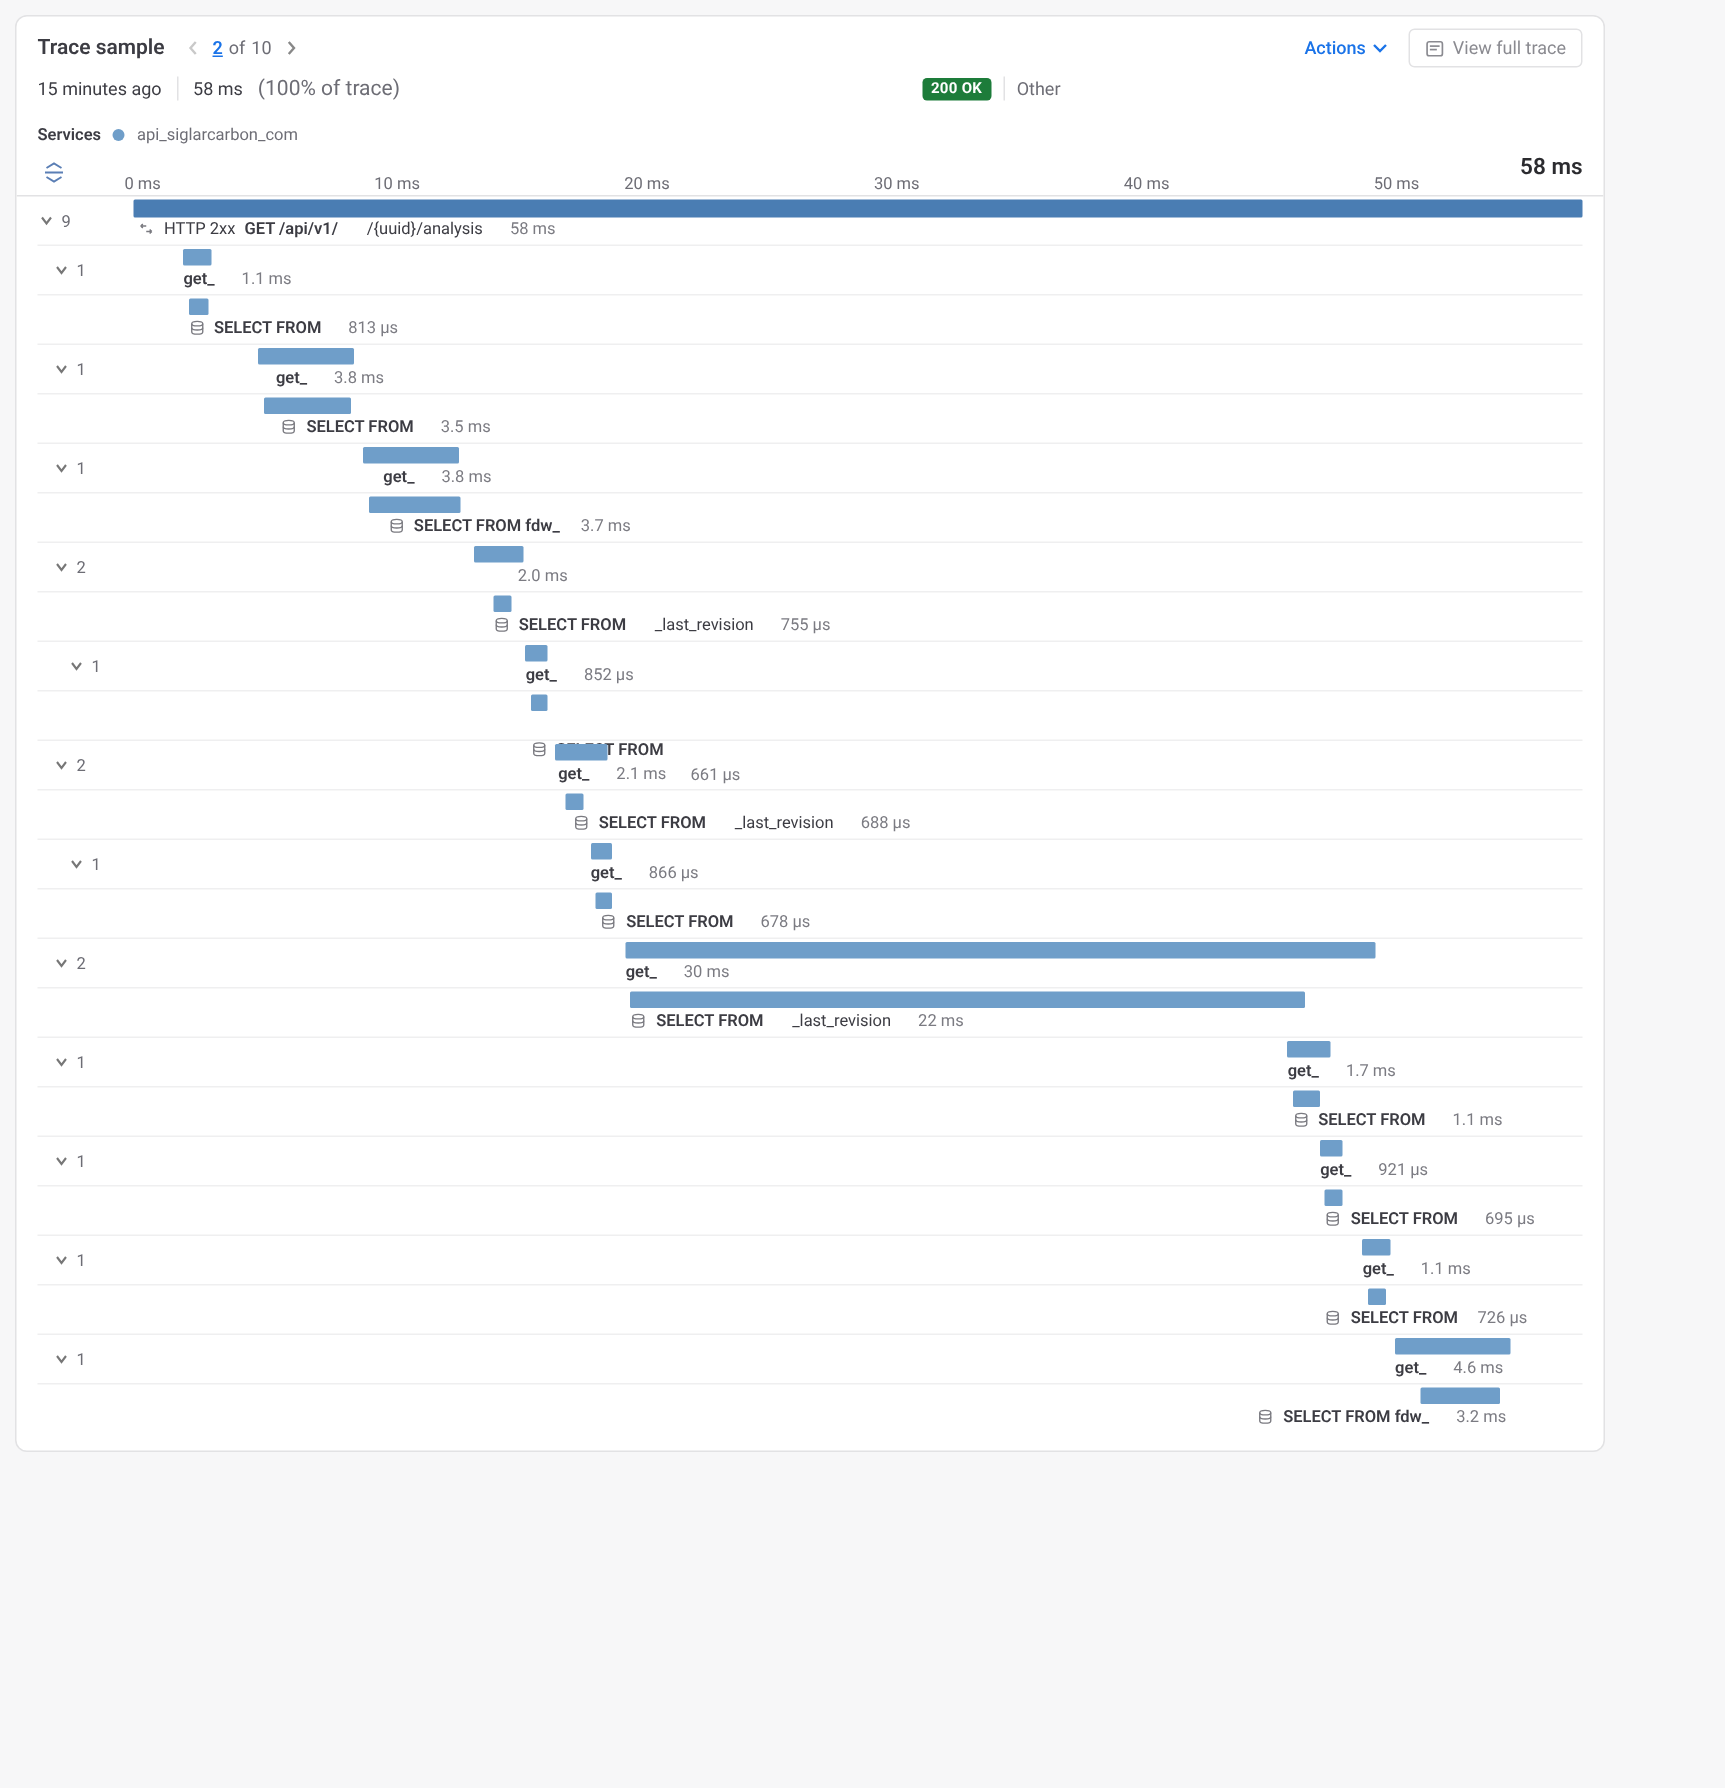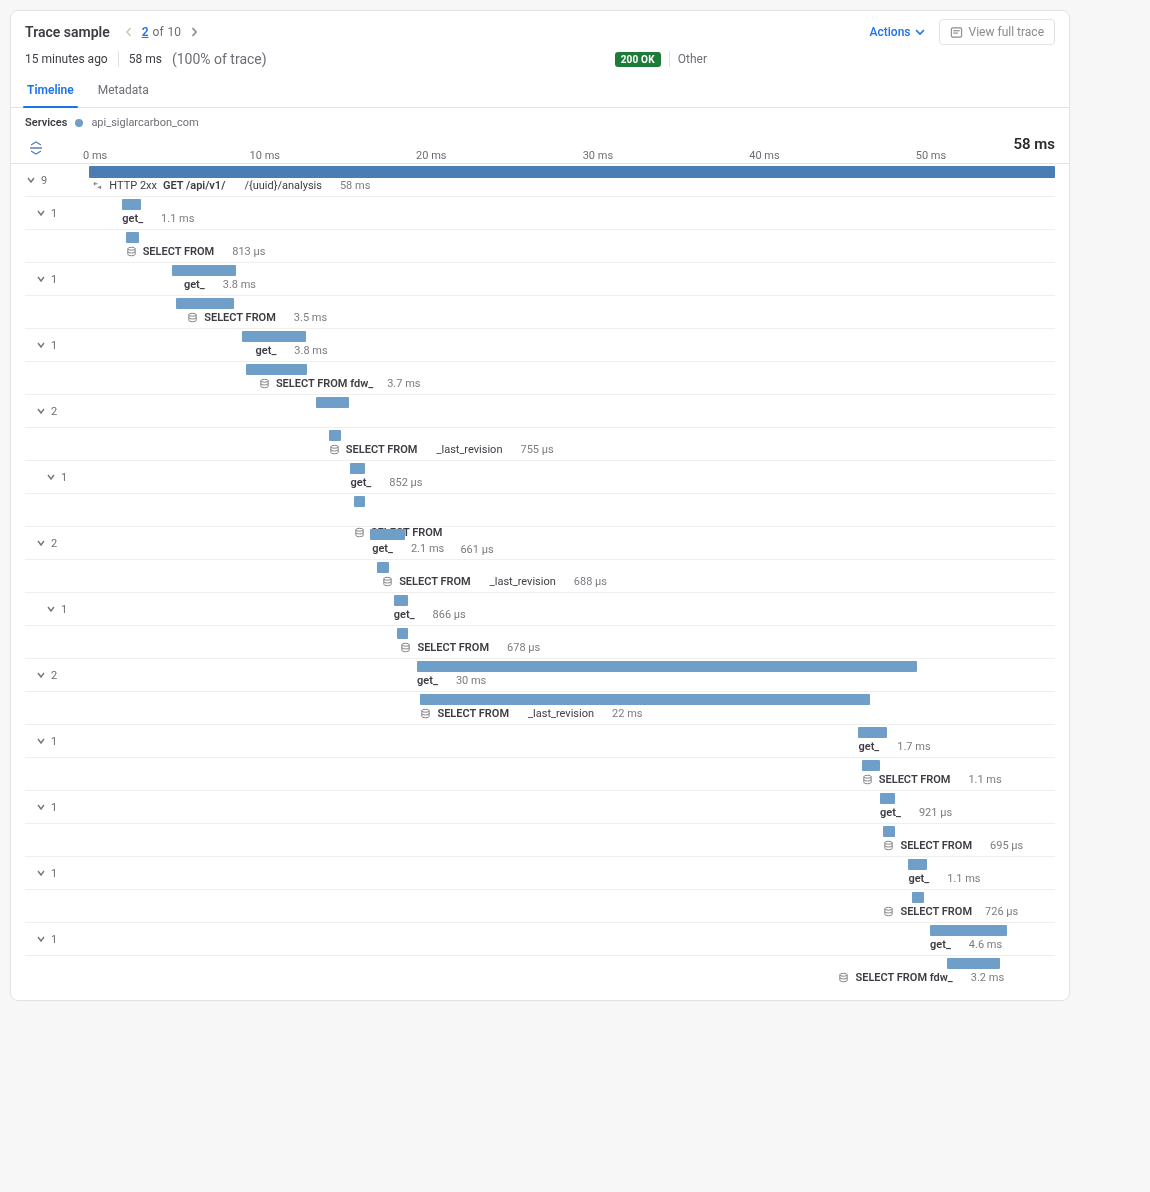--- a/index.html
+++ b/index.html
@@ -150,24 +150,20 @@
       <span class="trace-pct">(100% of trace)</span>
     </div>
     <div class="mid">
       <span class="badge-ok">200 OK</span>
       <span class="divider-v"></span>
       <span class="kind">Other</span>
     </div>
     <div></div>
   </div>
 
-  <div class="tabs">
-    <div class="tab active">Timeline</div>
-    <div class="tab">Metadata</div>
-  </div>
 
   <div class="services">
     <span class="label">Services</span>
     <span class="svc-dot"></span>
     <span class="svc-name">api_siglarcarbon_com</span>
   </div>
 
   <div class="axis-wrap">
     <div>
       <span class="expand-toggle">
@@ -347,20 +343,26 @@
             <svg viewBox="0 0 8 8">
               <path d="M1 2 L4 6 L7 2" fill="none" stroke="currentColor" stroke-width="1.4"></path>
             </svg>
           </span>
           <span class="count">2</span>
         </div>
         <div class="track">
           <div class="barrow">
             <div class="bar" style="left: 23.4483%; width: 3.44828%;"></div>
           </div>
+          <div class="labelrow">
+            <span class="inner" style="left: 24.6552%;">
+              <span class="op"><strong></strong></span>
+              <span class="dur" style="margin-left: 12px;">2.0 ms</span>
+            </span>
+          </div>
         </div>
       </div>
       <div class="grow">
         <div class="rowhead indent2"></div>
         <div class="track">
           <div class="barrow">
             <div class="bar" style="left: 24.8276%; width: 1.30172%;"></div>
           </div>
           <div class="labelrow">
             <span class="inner" style="left: 24.8276%;">

